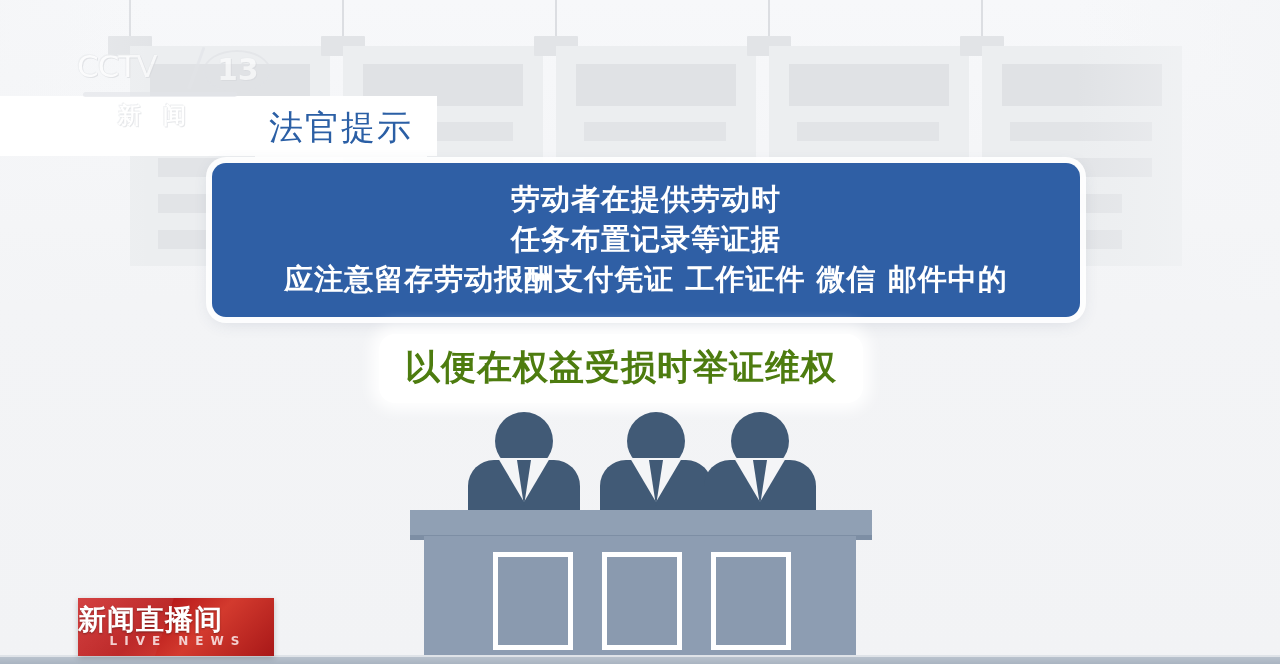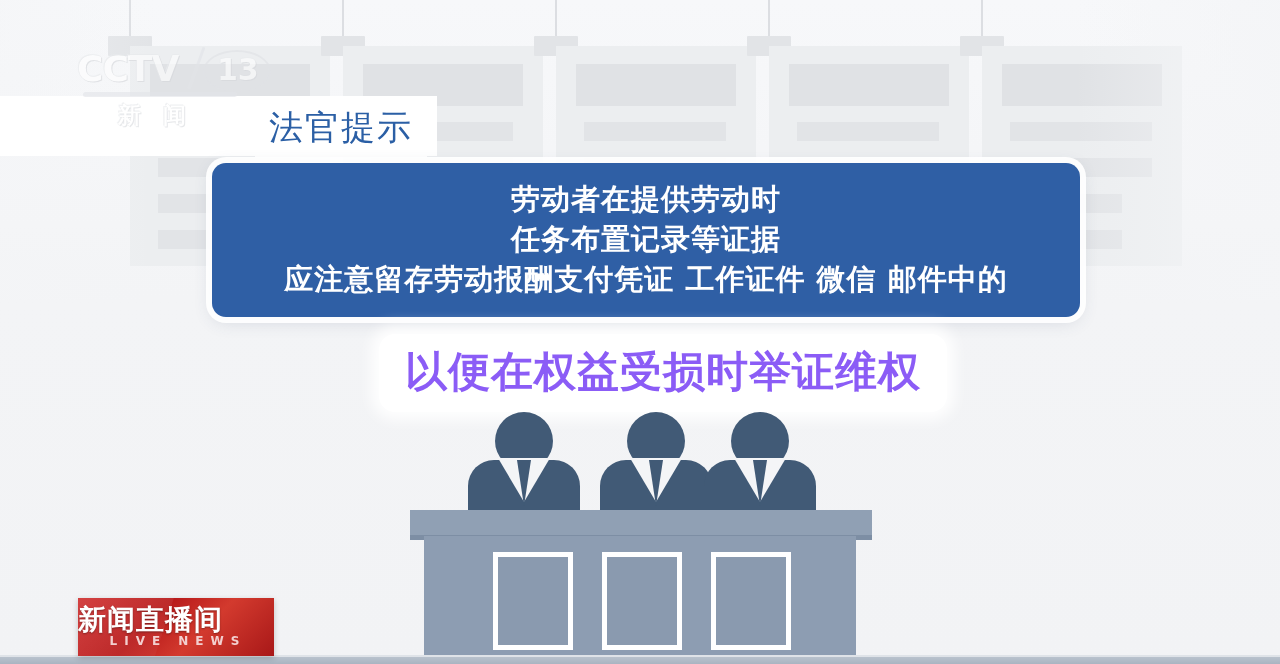--- a/index.html
+++ b/index.html
@@ -36,21 +36,21 @@
   
   .white-band{position:absolute;left:0;top:96px;width:437px;height:60px;background:#ffffff;}
 
   
   .logo{position:absolute;left:75px;top:48px;width:170px;height:84px;opacity:.62;}
   .logo-main{position:relative;width:170px;height:52px;}
   .logo-sub{position:absolute;left:28px;top:52px;width:120px;
             text-align:center;letter-spacing:22px;
             font-size:23px;font-weight:700;color:#ffffff;
             text-shadow:0 0 1px #c9ccd1,1px 1px 0 #d9dbdf,-1px -1px 0 #e9ebee;}
-  .logo-text{position:absolute;left:2px;top:0;font-size:36px;font-weight:700;
+  .logo-text{position:absolute;left:2px;top:0;font-size:31px;font-weight:400;
              letter-spacing:-1px;color:#ffffff;
              text-shadow:0 0 1px #c6c9ce,1px 1px 0 #d7d9dd,-1px -1px 0 #eceef0;}
   .logo-oval{position:absolute;left:128px;top:2px;width:64px;height:38px;
              border:2px solid #e0e2e6;border-radius:50%;}
   .logo-13{position:absolute;left:142px;top:4px;font-size:30px;font-weight:700;
            color:#ffffff;text-shadow:0 0 1px #c6c9ce,1px 1px 0 #d7d9dd;}
   .logo-slash{position:absolute;left:120px;top:-2px;width:3px;height:44px;
               background:#e2e4e8;transform:rotate(20deg);}
   .logo-bar{position:absolute;left:8px;top:44px;width:154px;height:5px;
             background:#e3e5e9;border-radius:3px;}
@@ -70,21 +70,21 @@
              letter-spacing:1px;line-height:1.38;}
   .blue-l1{font-size:29px;}
   .blue-l2{font-size:29px;}
   .blue-l3{font-size:29px;}
 
   
   .white-box{position:absolute;left:379px;top:334px;
              background:#ffffff;border-radius:16px;
              box-shadow:0 0 14px 8px rgba(255,255,255,.9);
              padding:10px 26px 12px 26px;}
-  .white-box span{font-size:42px;font-weight:700;color:#8b5cf6;letter-spacing:1px;}
+  .white-box span{font-size:35px;font-weight:700;color:#4d7c0f;letter-spacing:1px;}
 
   
   .scene{position:absolute;left:0;bottom:0;width:1280px;height:270px;}
   .person{position:absolute;bottom:152px;width:112px;height:100px;}
   .p-head{position:absolute;left:50%;top:0;width:58px;height:58px;border-radius:50%;
           background:#415a76;transform:translateX(-29px);}
   .p-body{position:absolute;left:0;top:48px;width:112px;height:52px;
           background:#415a76;border-radius:26px 26px 0 0;}
   .p-collar{position:absolute;left:50%;top:46px;width:0;height:0;
             border-left:26px solid transparent;border-right:26px solid transparent;

